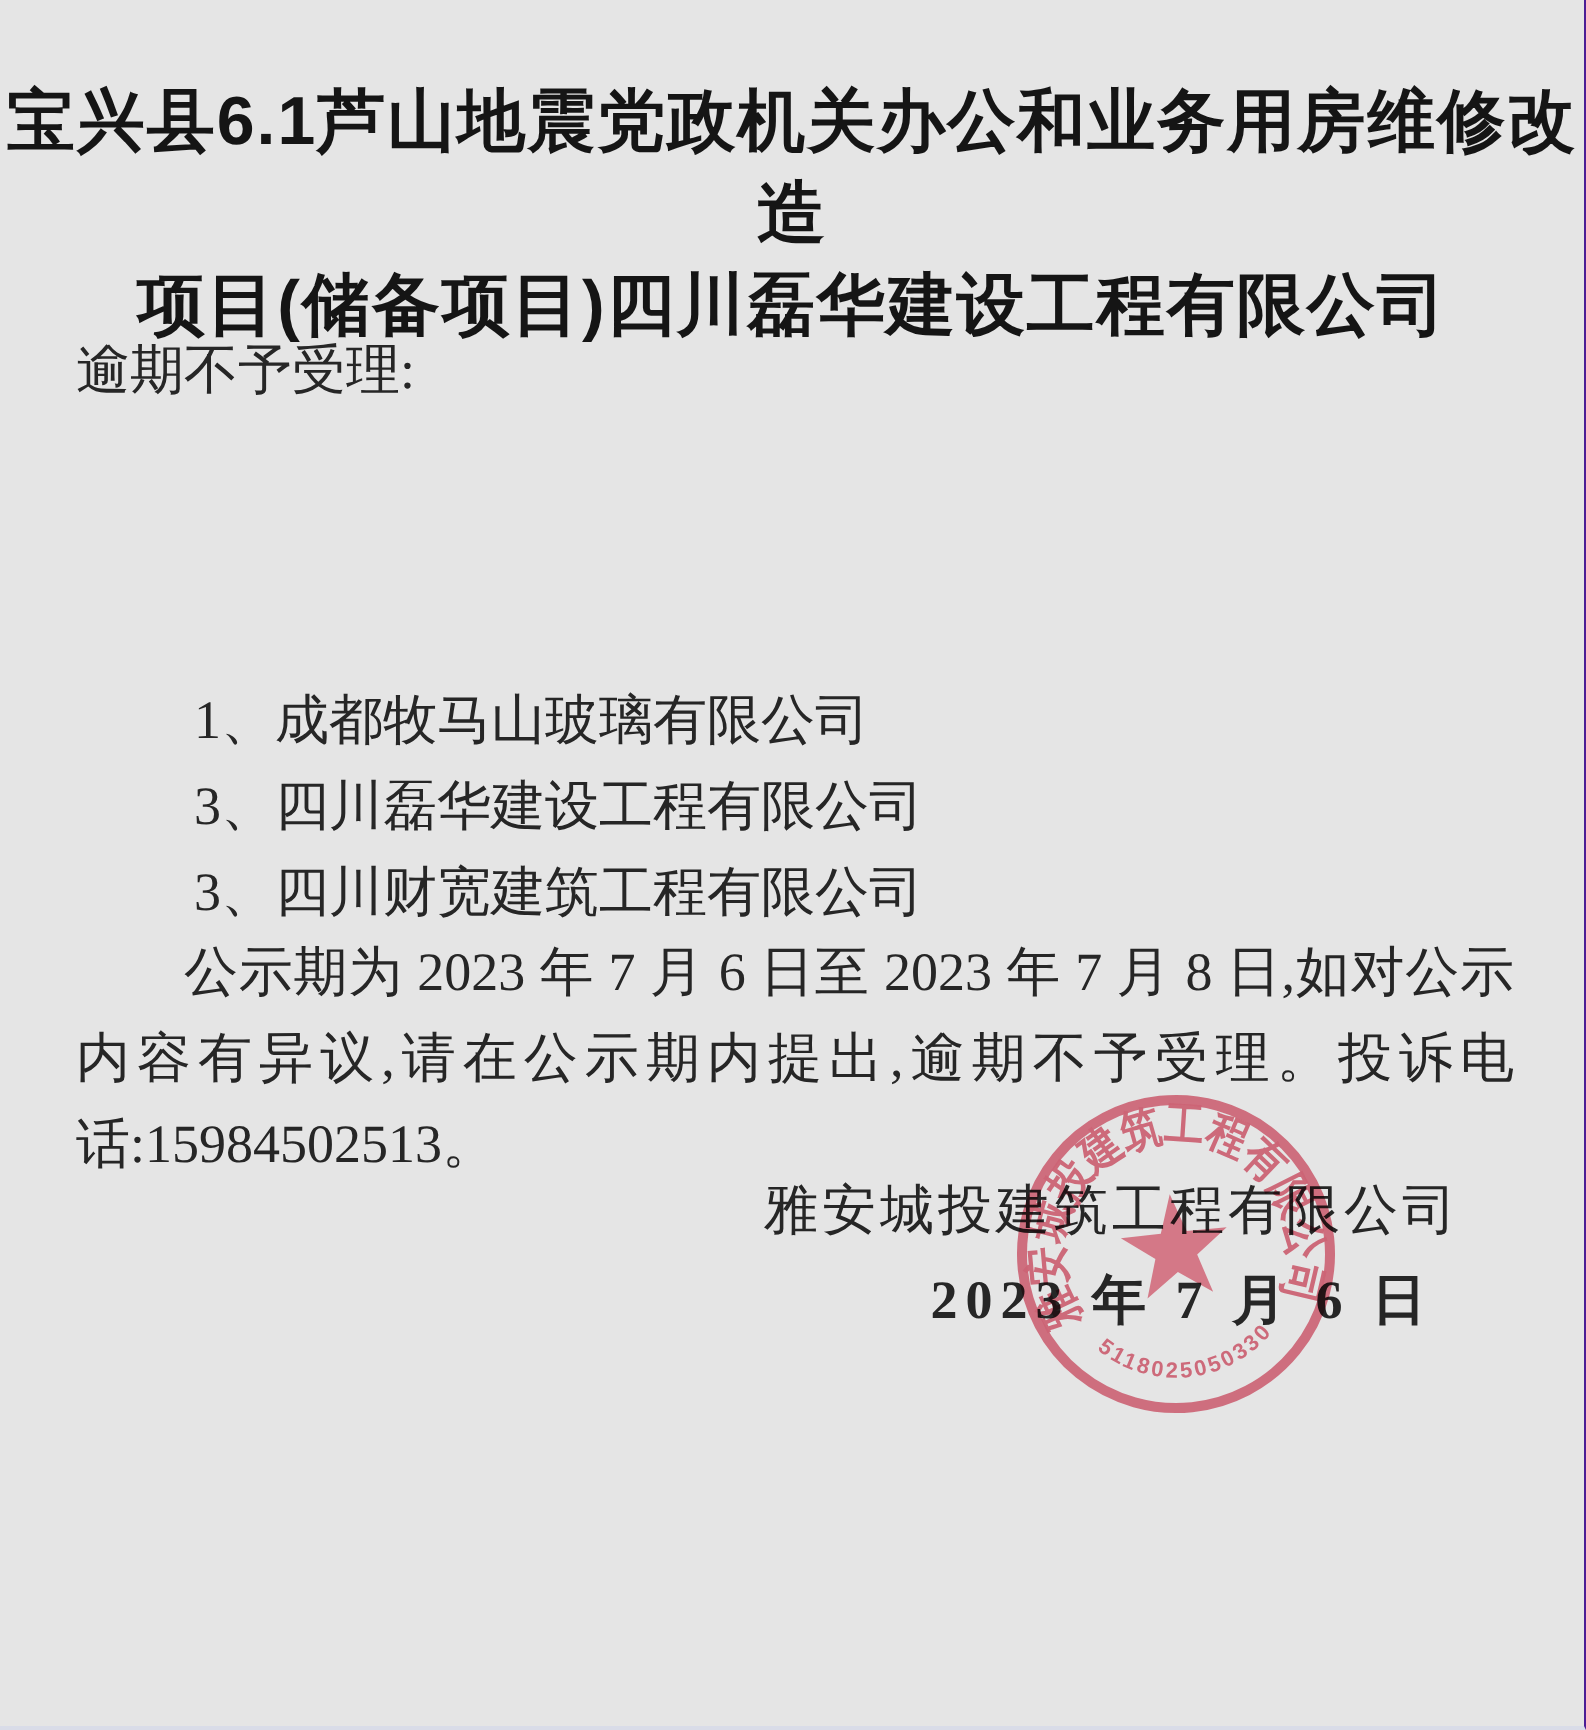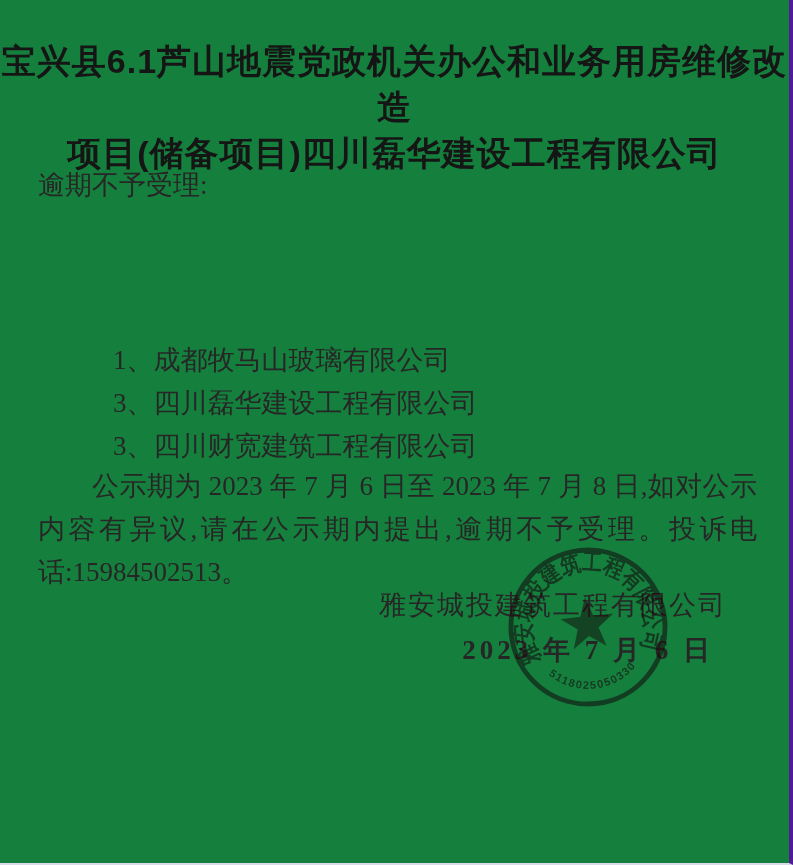--- a/index.html
+++ b/index.html
@@ -6,22 +6,22 @@
   body {
     width: 793px; height: 865px;
     background: #ffffff;
     font-family: "Liberation Serif", serif;
     color: #232323;
     position: relative;
     overflow: hidden;
   }
   .page {
     position: absolute; inset: 0;
-    background: #15803d;
-    border-right: 4px solid #4c1d95;
+    background: #e5e5e5;
+    border-right: 1px solid #4c1d95;
     border-bottom: 2px solid #d9dce8;
   }
   .doc-title {
     position: absolute;
     left: 0; right: 0; top: 38px;
     text-align: center;
     font-family: "Liberation Sans", sans-serif;
     font-weight: bold;
     font-size: 34px;
     line-height: 46px;
@@ -36,21 +36,21 @@
   }
   .salutation {
     position: absolute; left: 38px; top: 164px;
   }
   .para1 {
     position: absolute; left: 38px; top: 210px; width: 719px;
     text-indent: 2em;
     text-align: justify;
   }
   .winner-list {
-    position: absolute; left: 113px; top: 339px;
+    position: absolute; left: 97px; top: 339px;
   }
   .winner-item { height: 43px; }
   .para2 {
     position: absolute; left: 38px; top: 465px; width: 719px;
     text-indent: 2em;
     text-align: justify;
   }
   .sig-company {
     position: absolute; right: 62px; top: 584px;
     letter-spacing: 2px;

